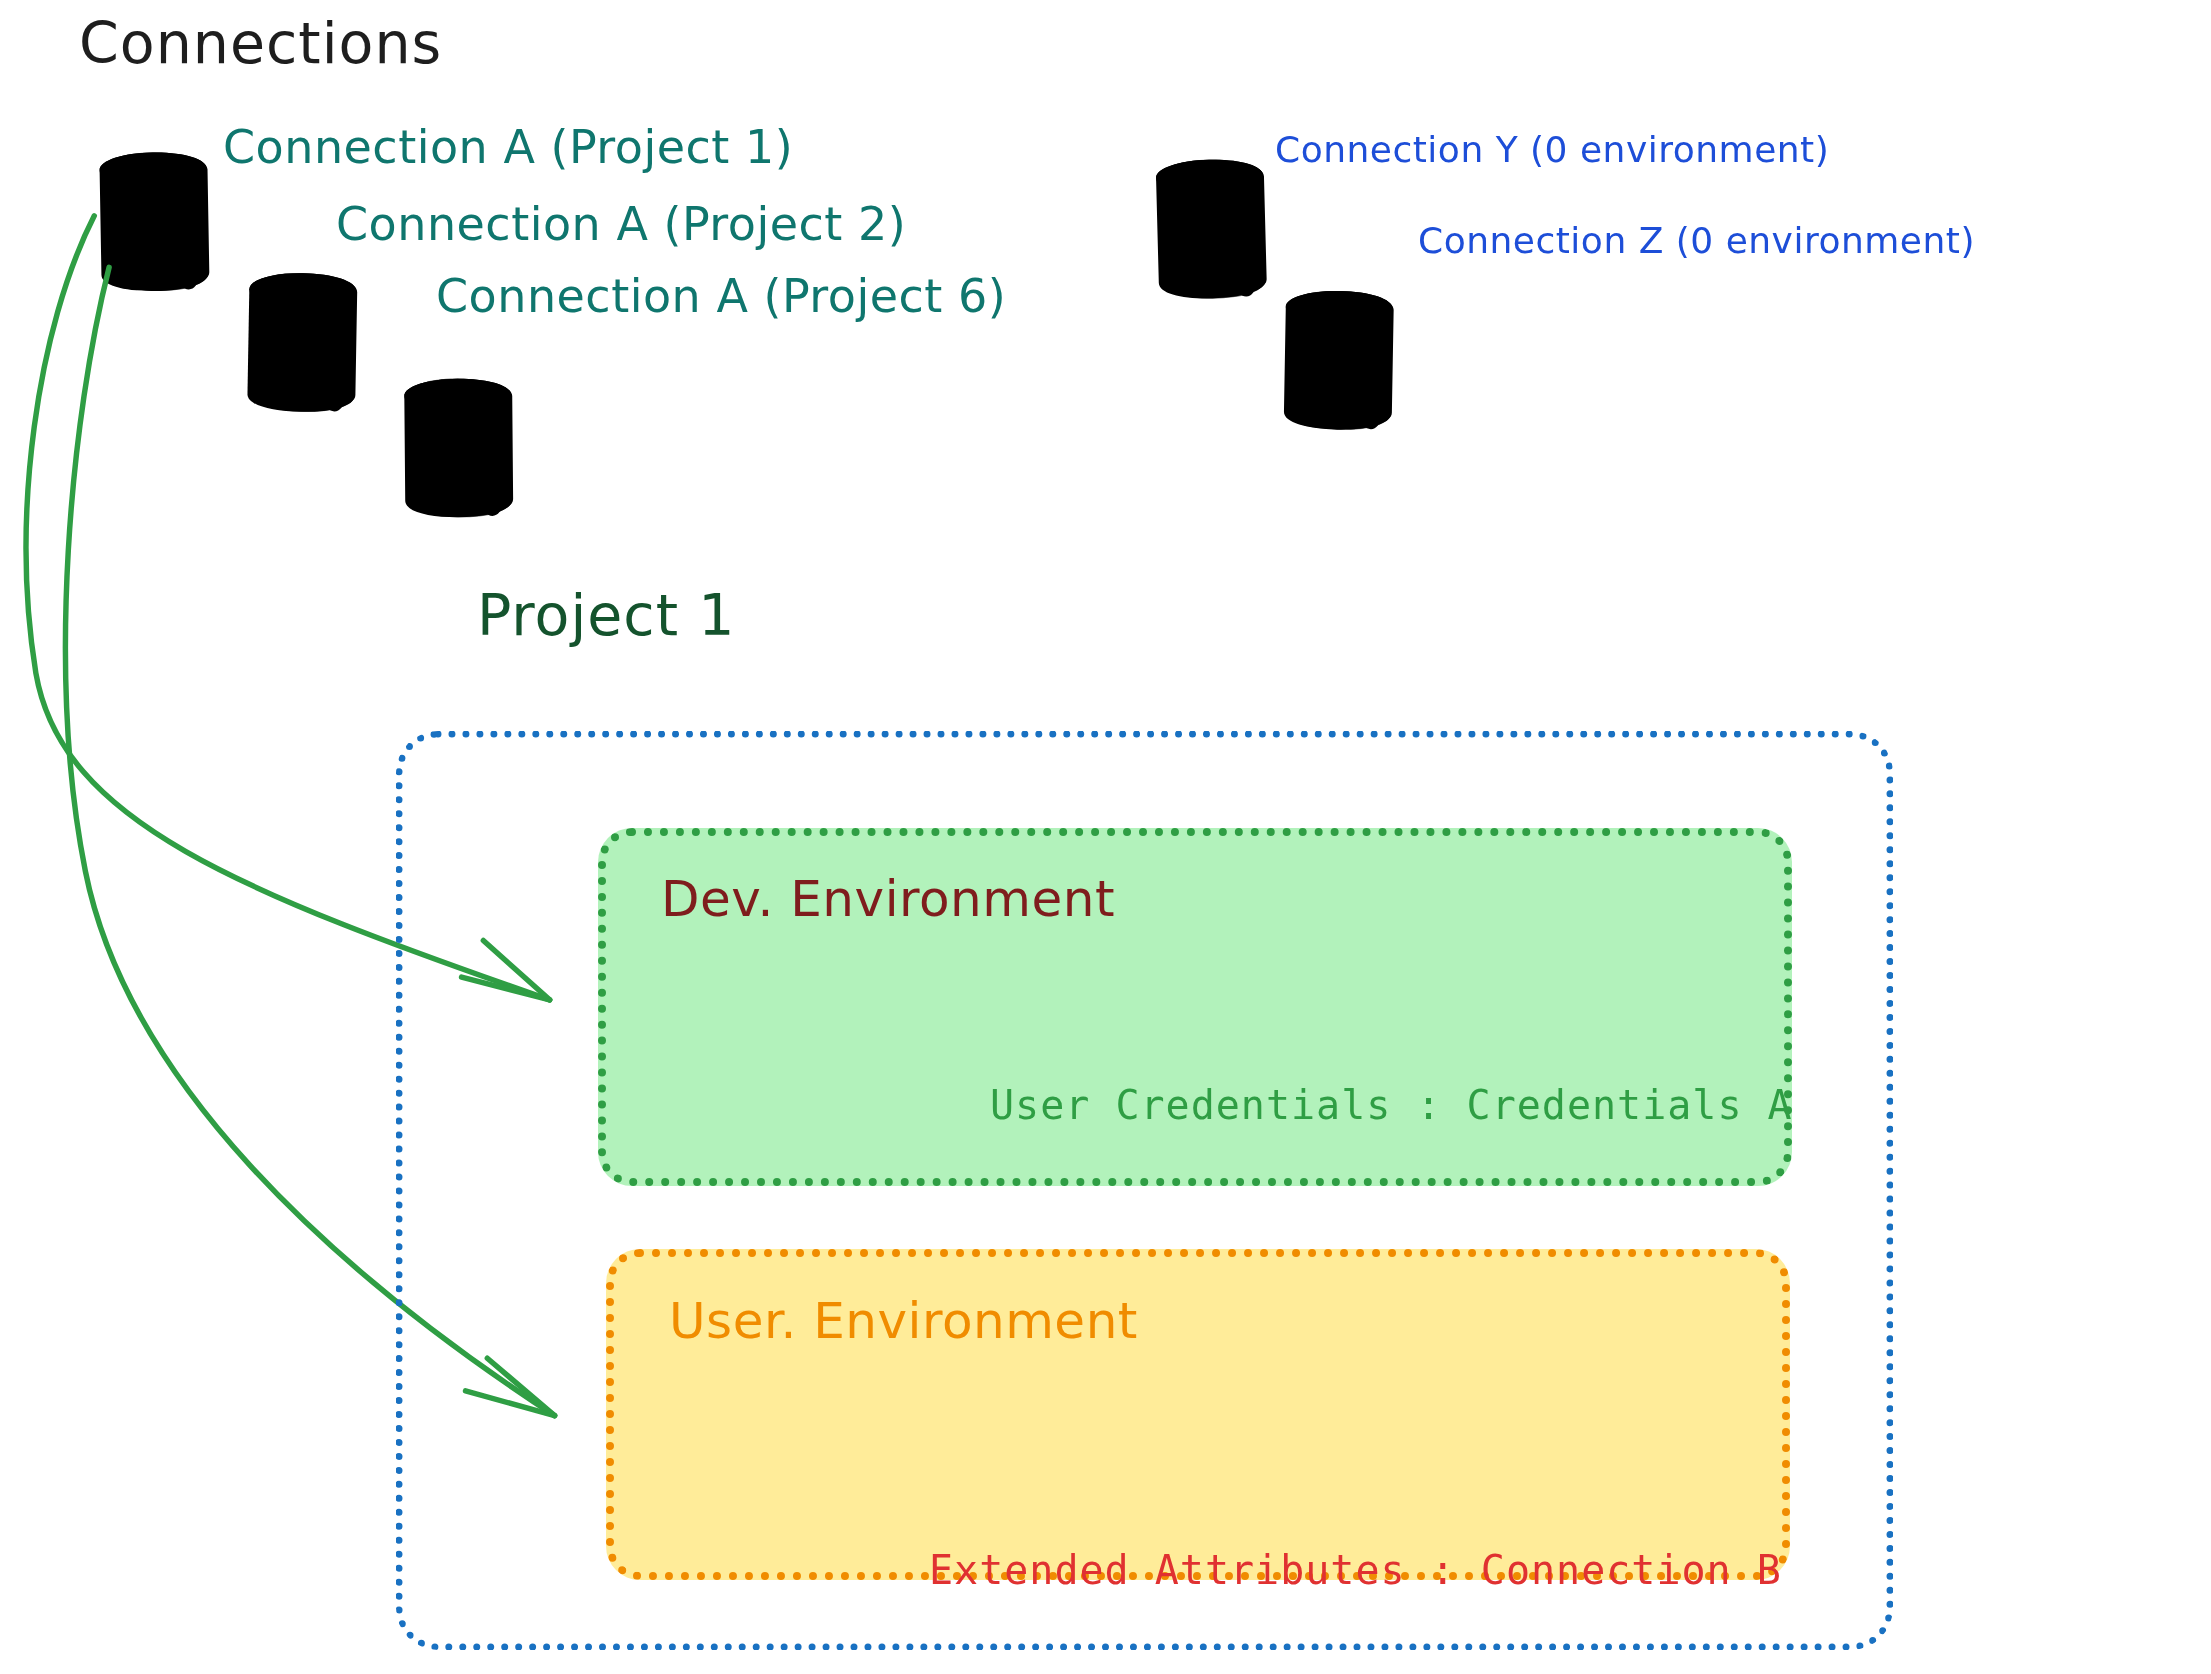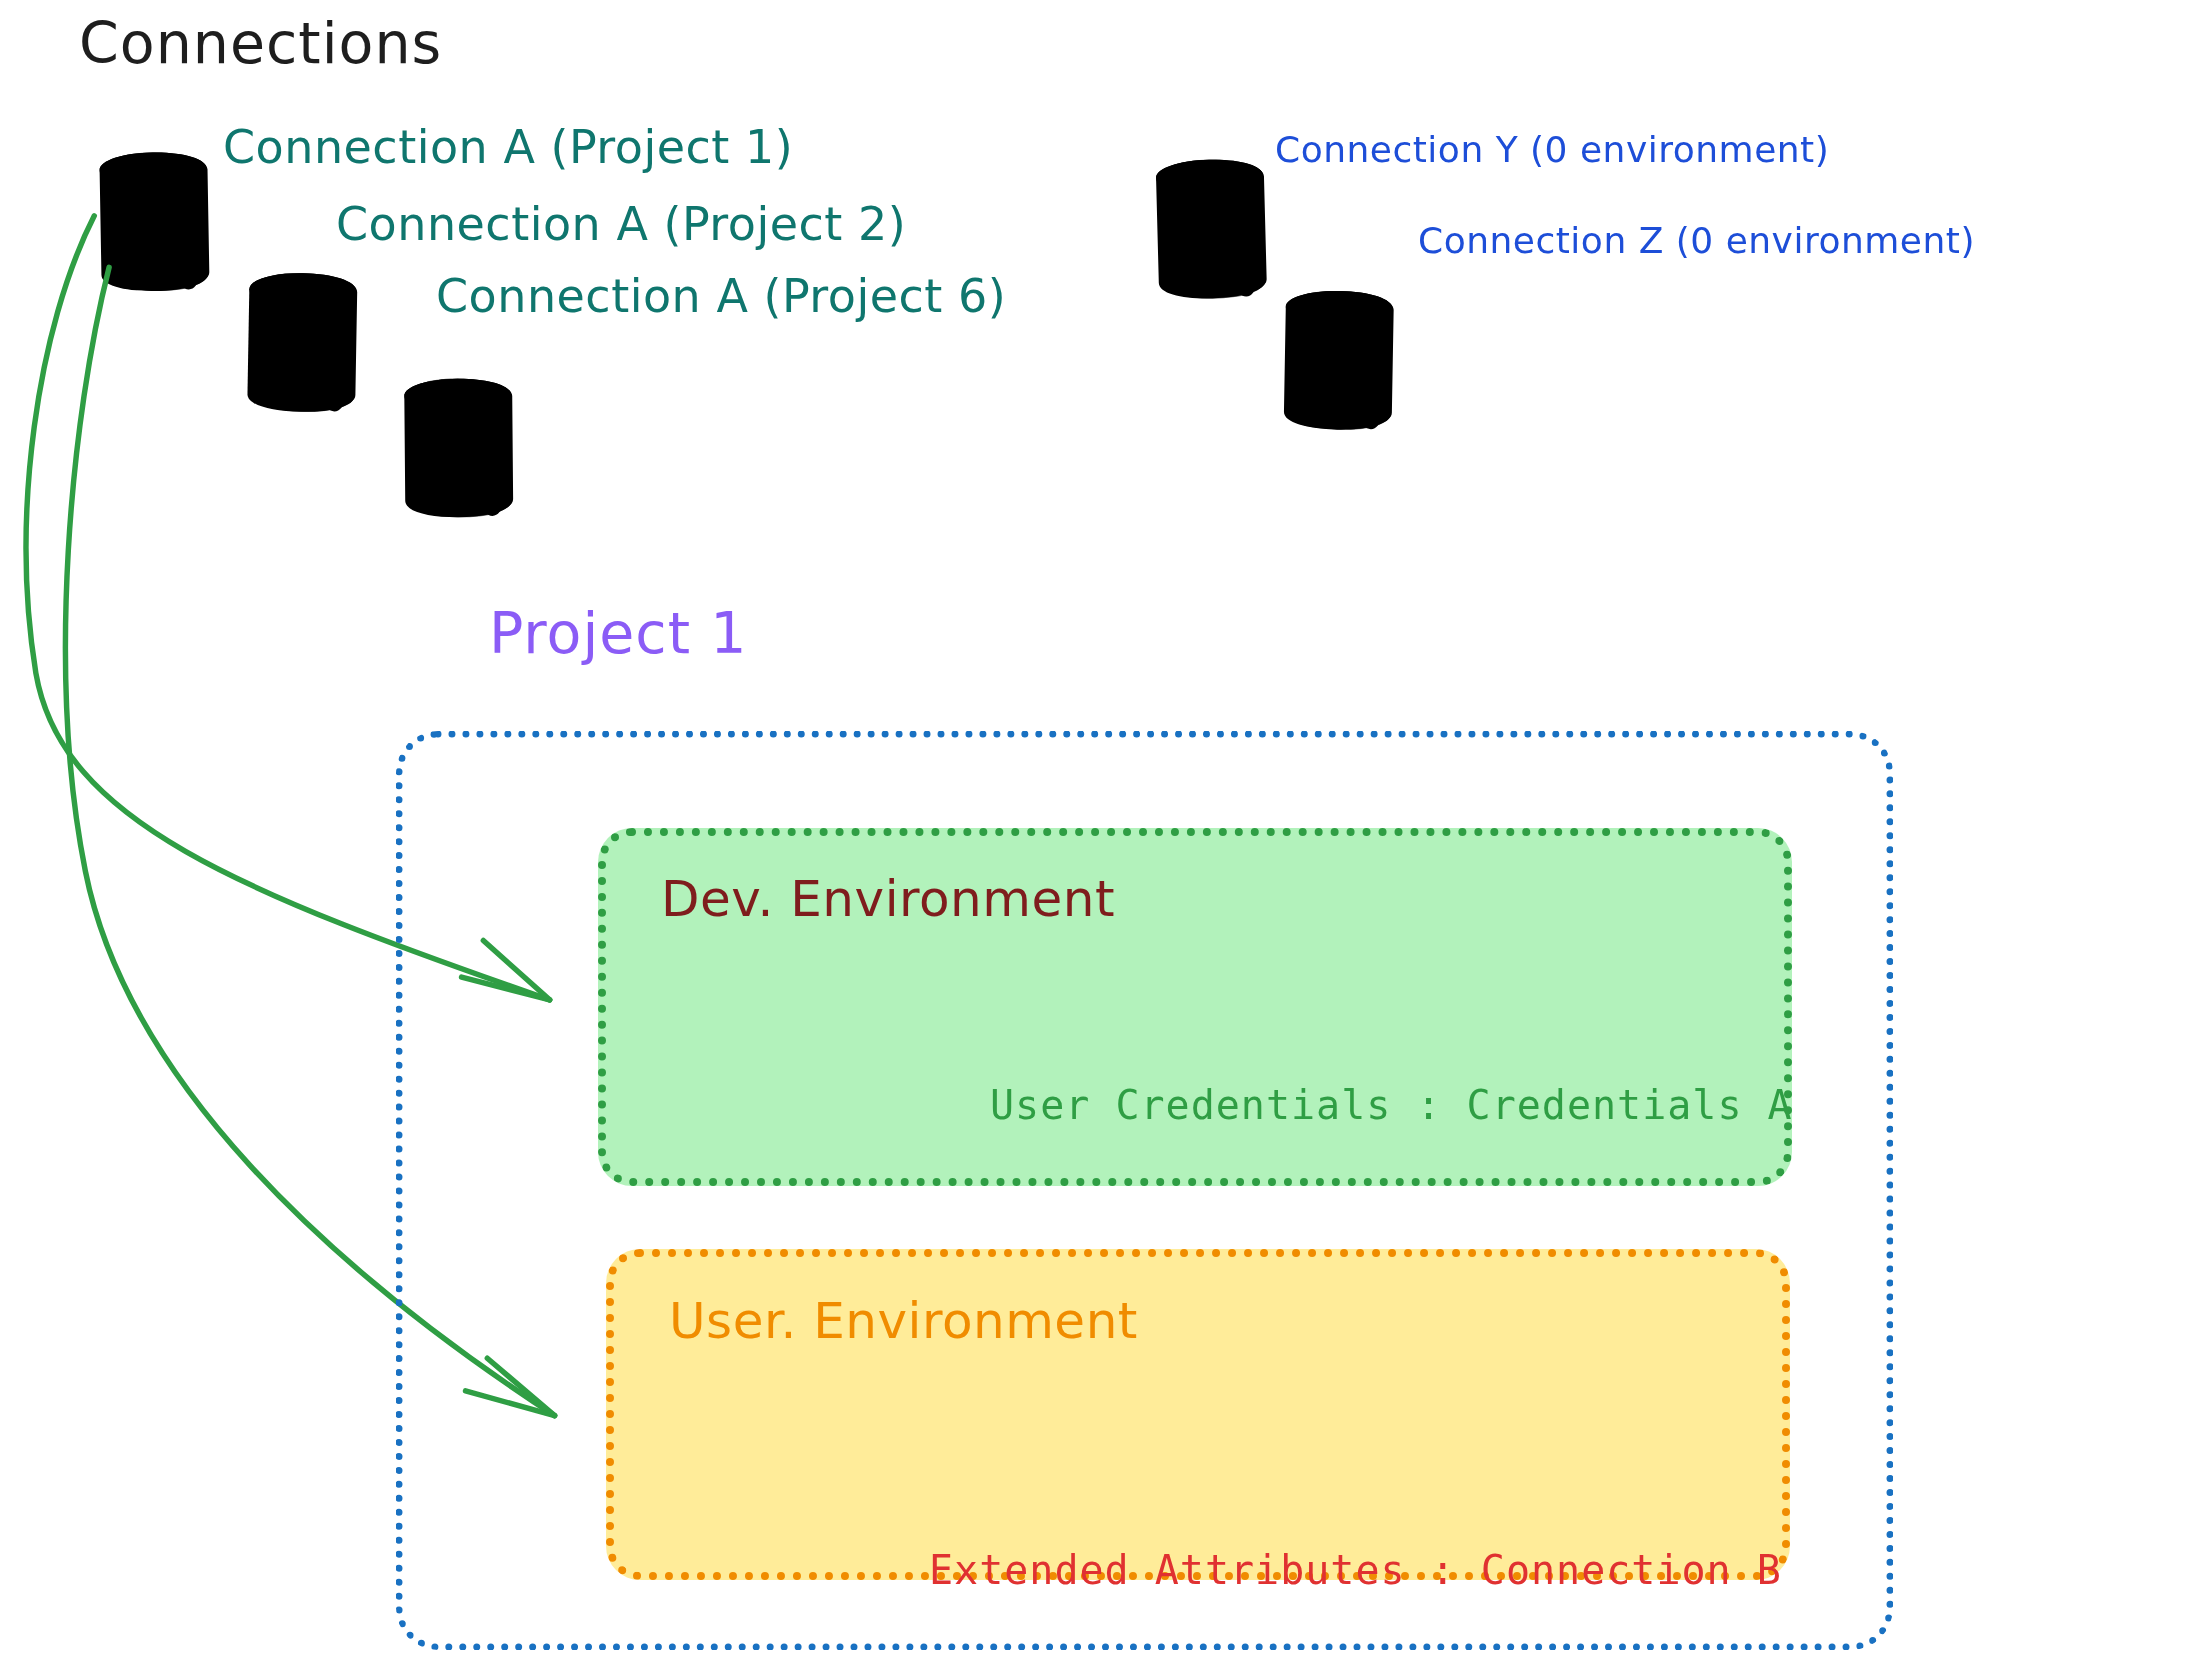--- a/index.html
+++ b/index.html
@@ -59,25 +59,24 @@
     font-size: 36px;
     color: #1d4ed8;
     letter-spacing: 0.5px;
   }
   #conn-y-label { left: 1275px; top: 129px; }
   #conn-z-label { left: 1418px; top: 220px; }
 
   
   #project-title {
     left: 477px;
-    top: 601px;
+    top: 583px;
     font-size: 57px;
-    color: #8b5cf6;
-    letter-spacing: 1px;
-    margin-left: 12px;
+    color: #14532d;
+    letter-spacing: 1px;
   }
 
   
   #project-box {
     position: absolute;
     left: 396px;
     top: 731px;
     width: 1497px;
     height: 919px;
     border: 7px dotted #1971c2;

